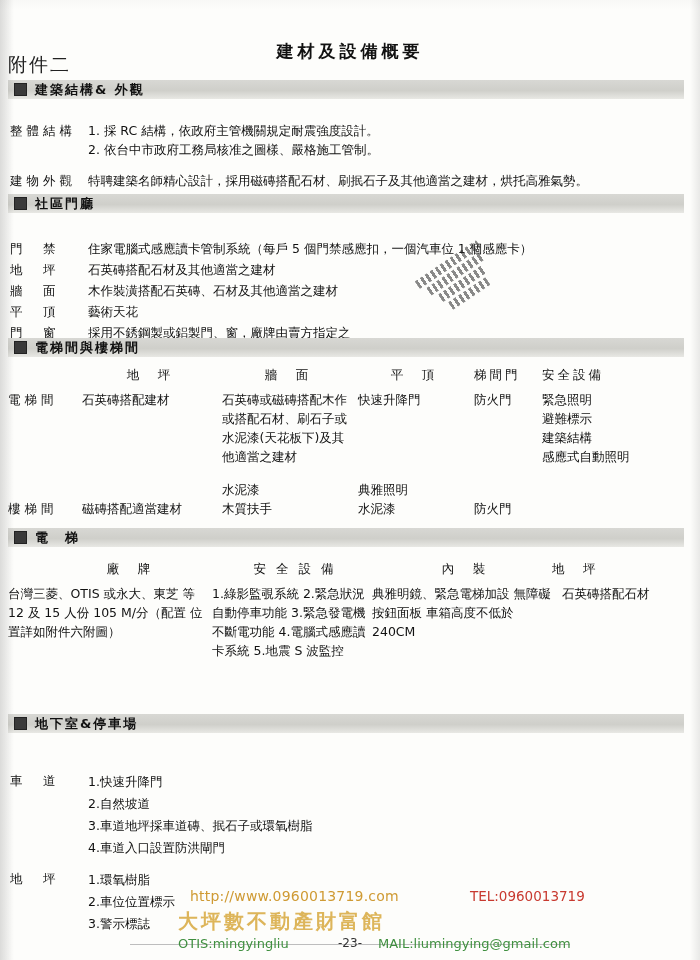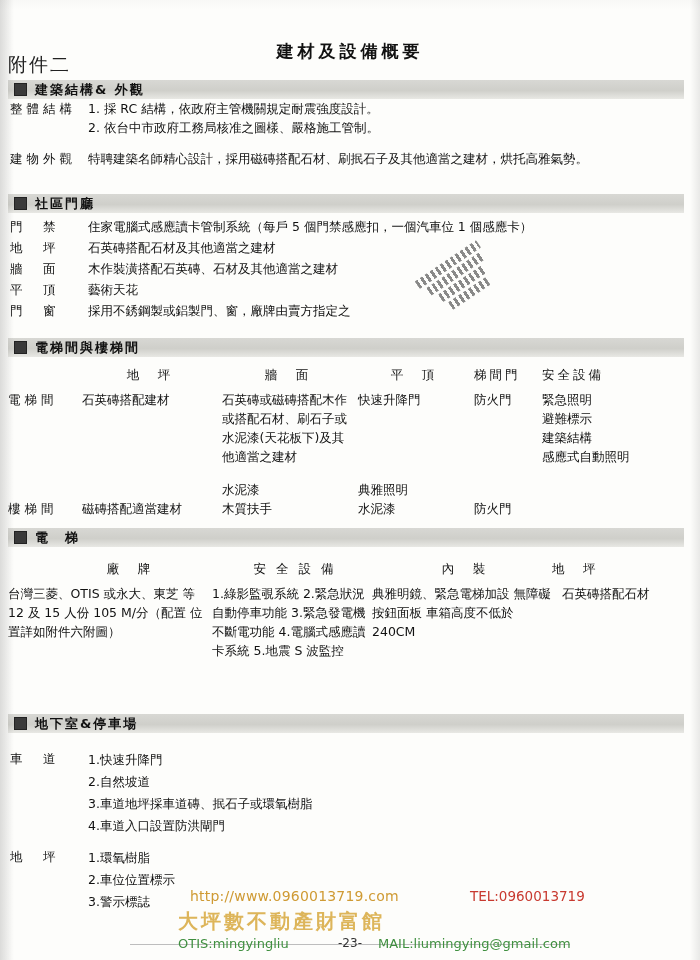--- a/index.html
+++ b/index.html
@@ -88,21 +88,21 @@
     flex: 0 0 auto;
   }
   .sec-head .sec-title {
     font-size: 13px;
     letter-spacing: 2px;
     color: #111;
     font-weight: 600;
   }
 
   .rows {
-    padding-top: 0;
+    padding-top: 22px;
   }
   .row {
     display: flex;
     align-items: flex-start;
     margin-bottom: 2px;
   }
   .rowlabel {
     width: 80px;
     flex: 0 0 80px;
     font-size: 12.5px;

